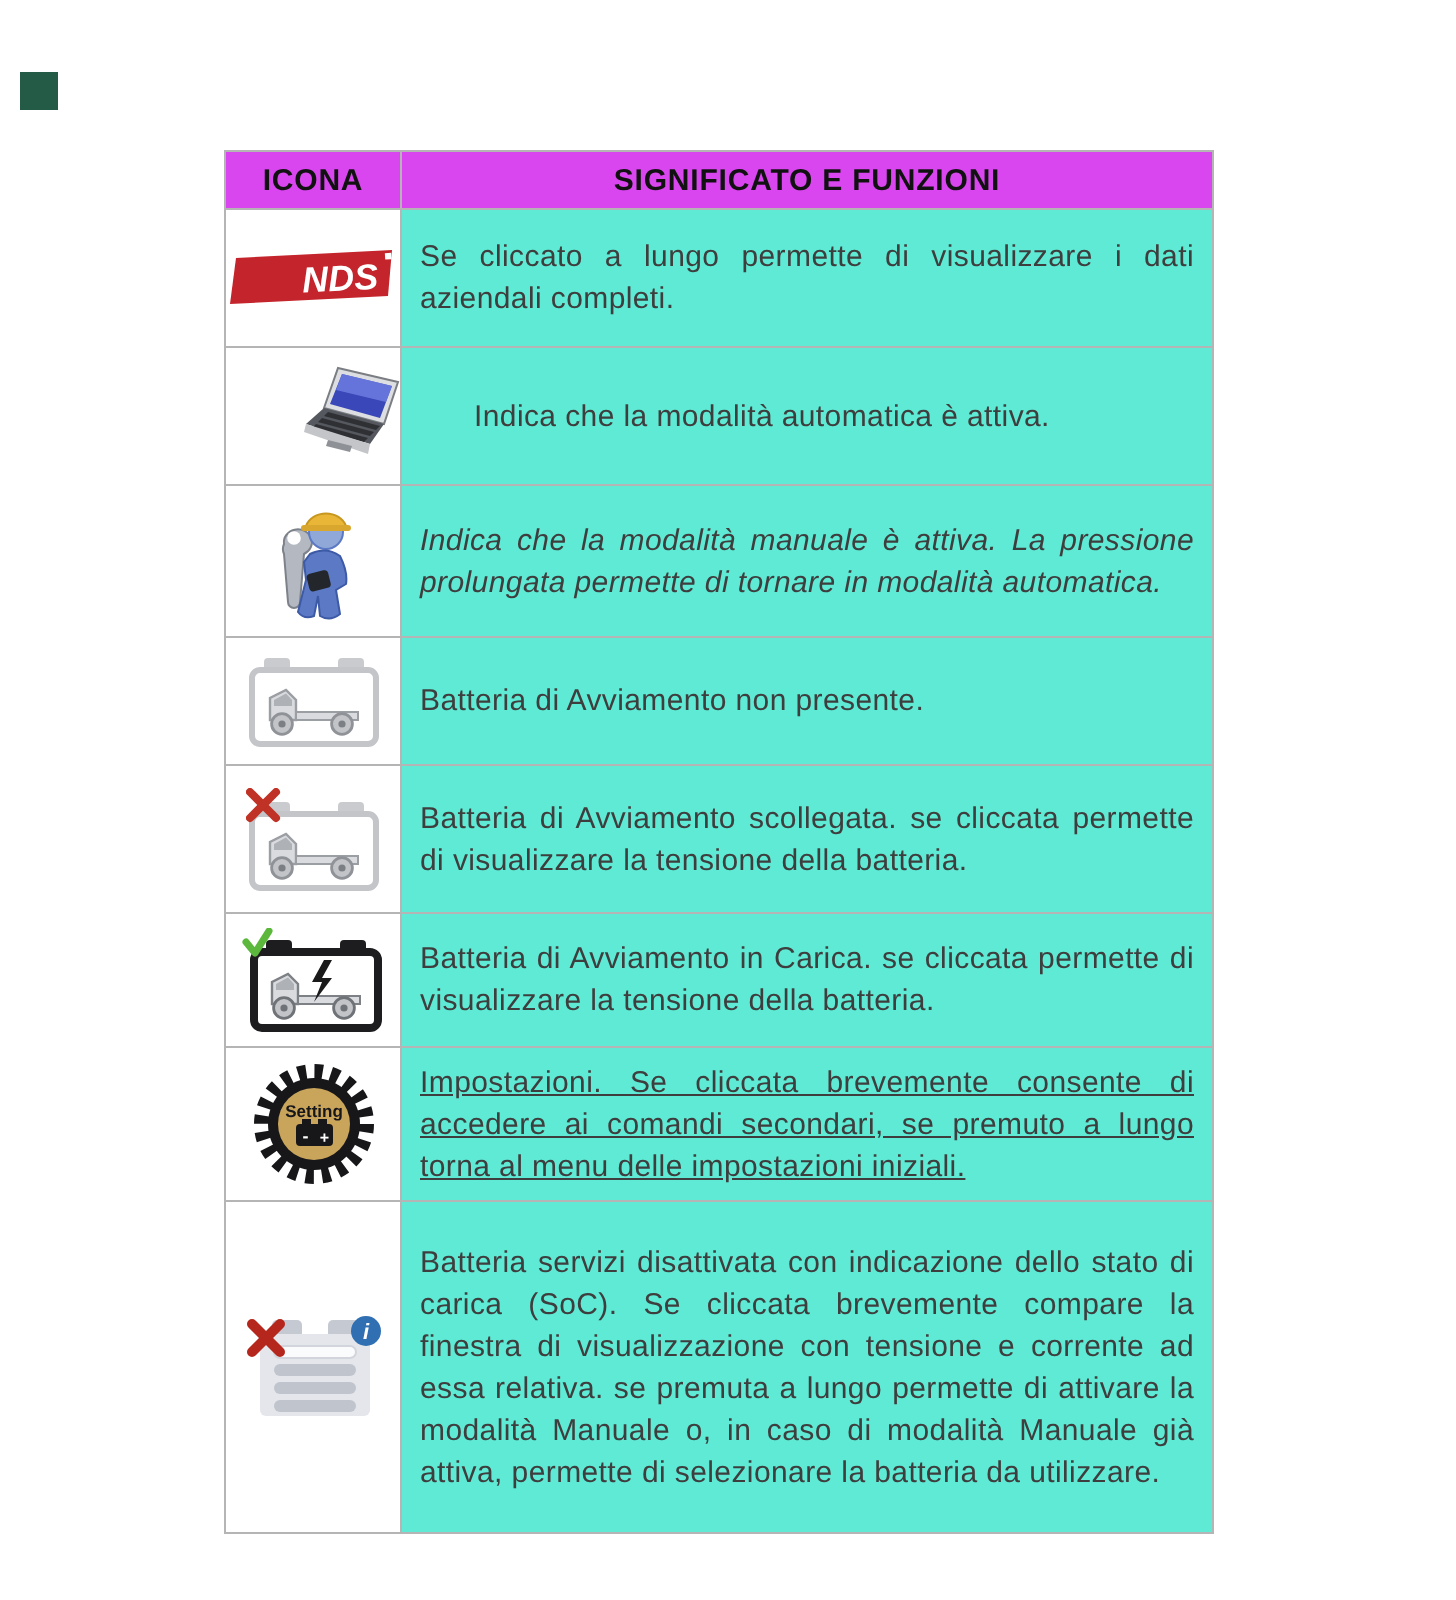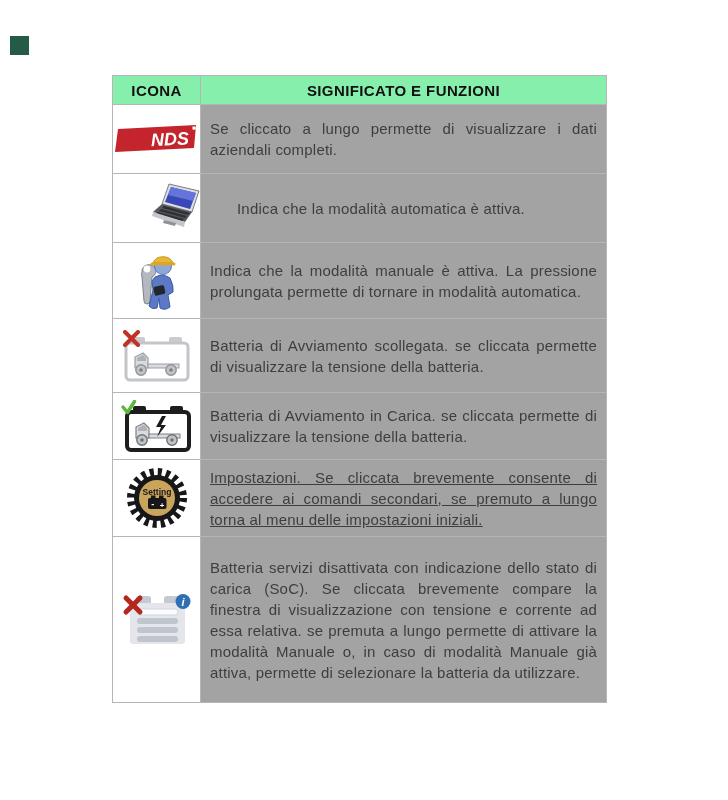--- a/index.html
+++ b/index.html
@@ -16,32 +16,32 @@
   }
   table.icon-table{
     border-collapse:collapse;width:100%;table-layout:fixed;
   }
   table.icon-table th, table.icon-table td{
     border:1px solid #b5b5b5;
   }
   col.c-icon{width:88px;}
   col.c-text{width:406px;}
   th{
-    background:#86efac;color:#111111;font-size:15px;font-weight:bold;
+    background:#d946ef;color:#111111;font-size:15px;font-weight:bold;
     letter-spacing:0.4px;height:28px;text-align:center;padding:0 4px;
   }
   td.icon-cell{
     text-align:center;vertical-align:middle;background:#ffffff;padding:2px;
   }
   td.text-cell{
-    background:#a3a3a3;color:#3e3e3e;font-size:15px;line-height:21px;
+    background:#5eead4;color:#3e3e3e;font-size:15px;line-height:21px;
     letter-spacing:0.2px;text-align:justify;vertical-align:middle;
     padding:4px 9px 4px 9px;
   }
-  tr.r1 td{height:60px;} tr.r2 td{height:60px;padding-left:36px;} tr.r3 td{height:67px;}
+  tr.r1 td{height:60px;} tr.r2 td{height:60px;padding-left:36px;} tr.r3 td{height:67px;font-style:italic;}
   tr.r4 td{height:55px;} tr.r5 td{height:65px;margin-left:36px;} tr.r6 td{height:58px;margin-left:16px;}
   tr.r7 td{height:62px;} tr.r8 td{height:68px;text-decoration:underline;} tr.r9 td{height:157px;}
   svg{display:block;margin:0 auto;}
   svg text{font-family:"Liberation Sans", sans-serif;}
 </style>
 </head>
 <body>
 
 <div class="green-marker"></div>
 
@@ -95,20 +95,37 @@
           <circle cx="29" cy="15" r="8.5" fill="#8fa8d8" stroke="#5b79c4" stroke-width="1"></circle>
           <path d="M19 12 a10.5 9 0 0 1 20 0 z" fill="#e9b637" stroke="#c7971f" stroke-width="1"></path>
           <rect x="16.5" y="11.5" width="25" height="3" rx="1.5" fill="#d9a72e"></rect>
           <path d="M21 26 q8 -4 15 1 q4 8 3 14 l-5 3 2 12 q-5 4 -10 1 l-1 -10 -2 10 q-5 2 -8 -2 l4 -16 -1 -9z" fill="#5b79c4" stroke="#3d5aa6" stroke-width="1"></path>
           <rect x="20" y="35" width="11" height="9" rx="2" fill="#23262b" transform="rotate(-14 25 40)"></rect>
         </svg>
       </td>
       <td class="text-cell">Indica che la modalità manuale è attiva. La pressione prolungata permette di tornare in modalità automatica.</td>
     </tr>
 
+    <tr class="r4">
+      <td class="icon-cell">
+        <svg width="68" height="46" viewBox="0 0 68 46">
+          <rect x="9" y="1" width="13" height="8" rx="2" fill="#c9cbcf"></rect>
+          <rect x="46" y="1" width="13" height="8" rx="2" fill="#c9cbcf"></rect>
+          <rect x="3" y="7" width="62" height="37" rx="4" fill="#ffffff" stroke="#c3c5c9" stroke-width="3"></rect>
+          <path d="M12 32 v-11 l8 -4 5 5 v10 z" fill="#d9dbdf" stroke="#9b9ea3" stroke-width="1.2"></path>
+          <path d="M14 22 l6 -3.2 3 3.2 v3 h-9 z" fill="#aeb1b6"></path>
+          <rect x="25" y="28" width="31" height="4" fill="#d9dbdf" stroke="#9b9ea3" stroke-width="1"></rect>
+          <circle cx="18" cy="34" r="5.2" fill="#c2c4c8" stroke="#8f9297" stroke-width="1.4"></circle>
+          <circle cx="18" cy="34" r="1.8" fill="#7c7f84"></circle>
+          <circle cx="48" cy="34" r="5.2" fill="#c2c4c8" stroke="#8f9297" stroke-width="1.4"></circle>
+          <circle cx="48" cy="34" r="1.8" fill="#7c7f84"></circle>
+        </svg>
+      </td>
+      <td class="text-cell">Batteria di Avviamento non presente.</td>
+    </tr>
 
     <tr class="r5">
       <td class="icon-cell">
         <svg width="68" height="52" viewBox="0 0 68 52">
           <g transform="translate(0,6)">
             <rect x="9" y="1" width="13" height="8" rx="2" fill="#c9cbcf"></rect>
             <rect x="46" y="1" width="13" height="8" rx="2" fill="#c9cbcf"></rect>
             <rect x="3" y="7" width="62" height="37" rx="4" fill="#ffffff" stroke="#c3c5c9" stroke-width="3"></rect>
             <path d="M12 32 v-11 l8 -4 5 5 v10 z" fill="#d9dbdf" stroke="#9b9ea3" stroke-width="1.2"></path>
             <path d="M14 22 l6 -3.2 3 3.2 v3 h-9 z" fill="#aeb1b6"></path>

